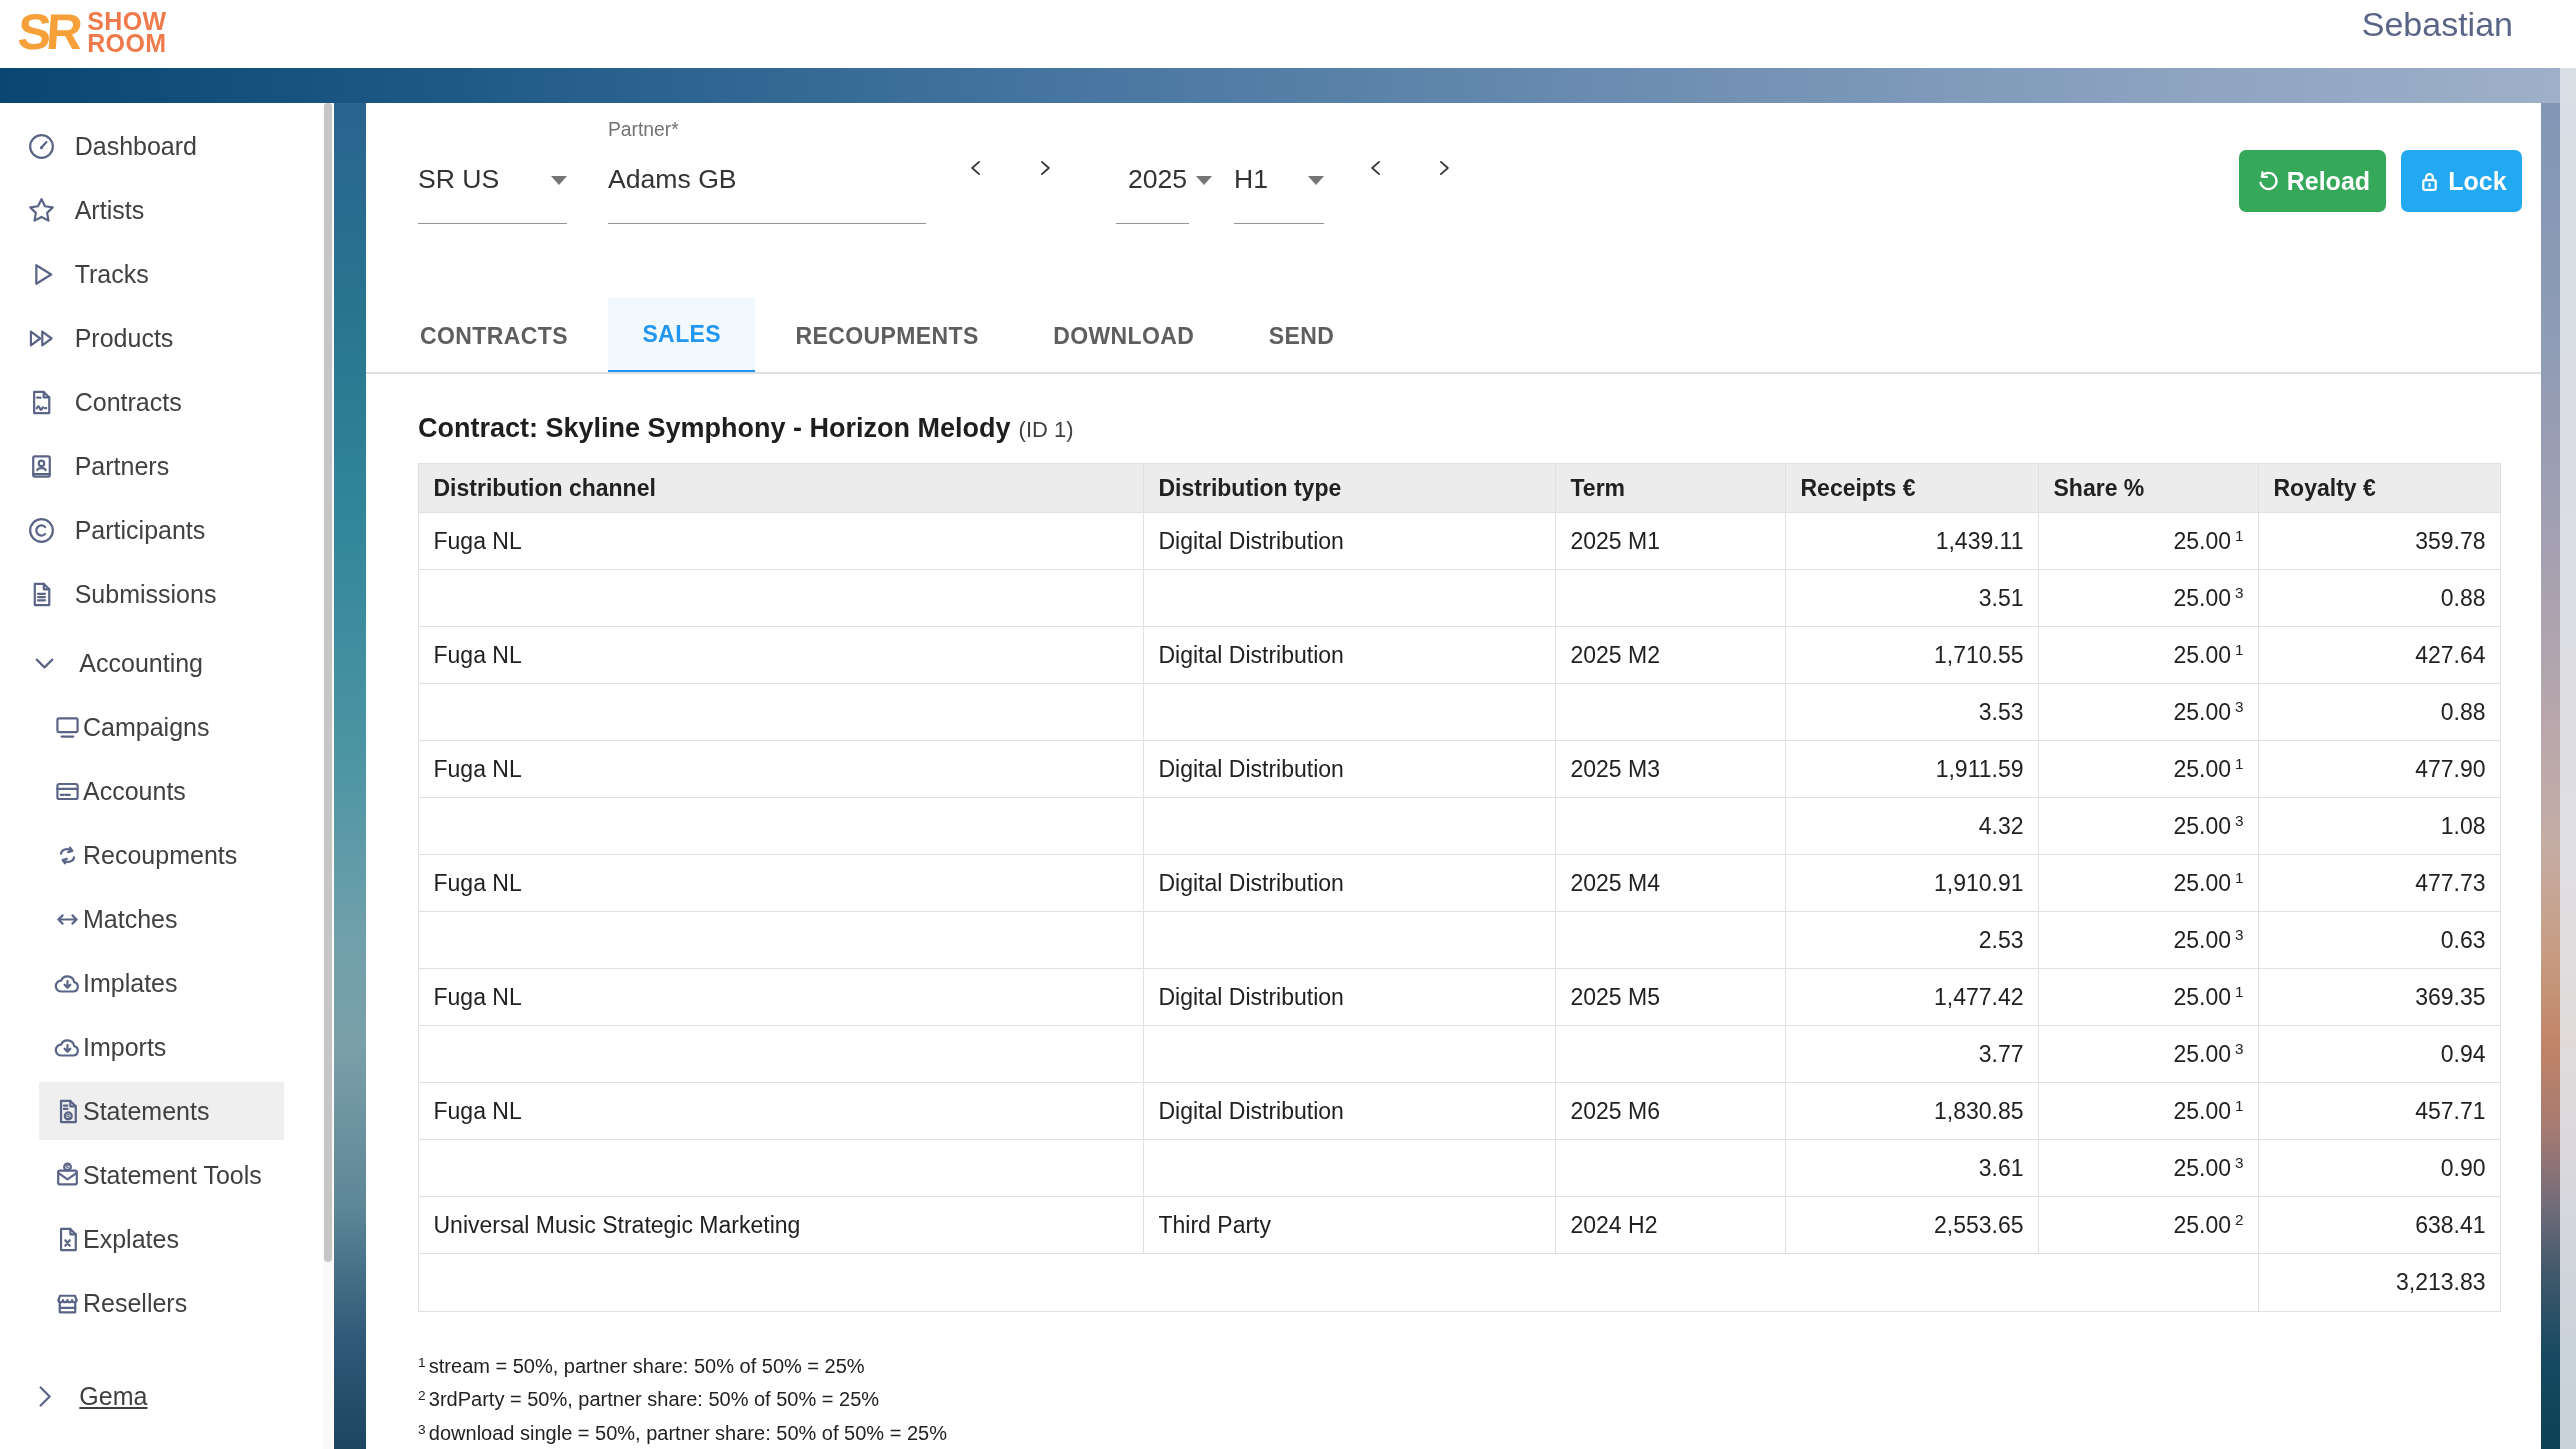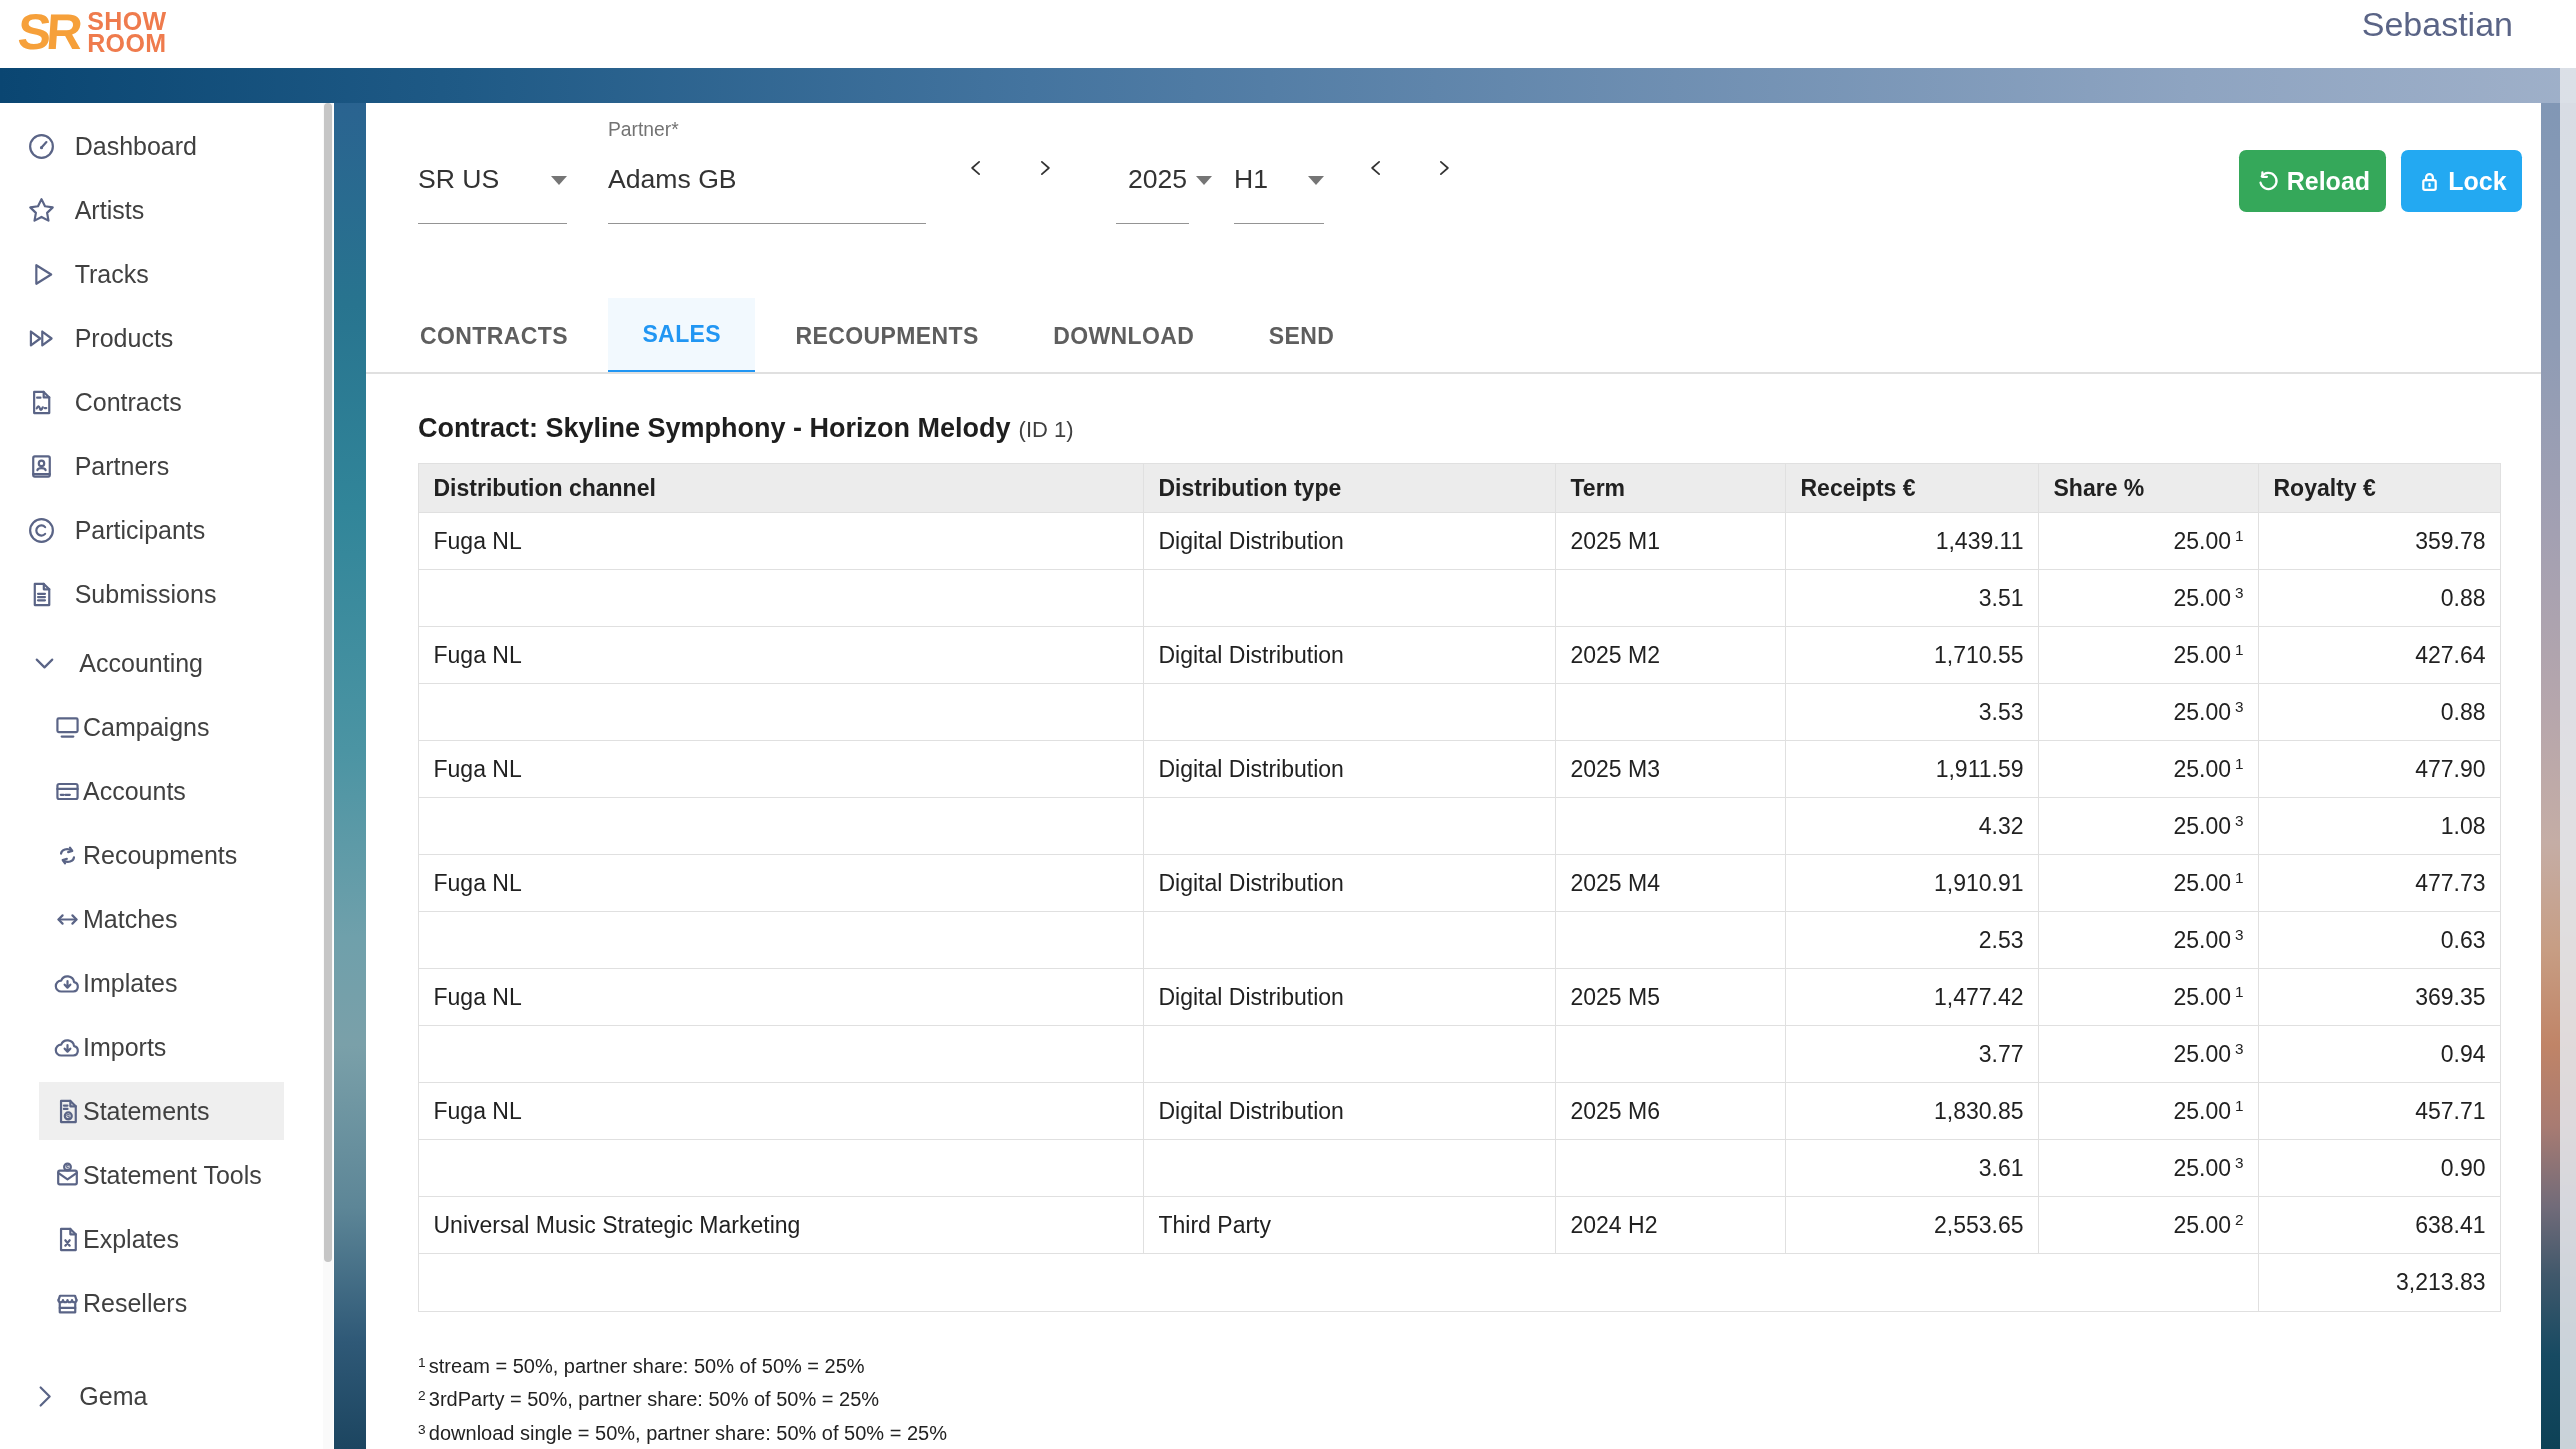--- a/index.html
+++ b/index.html
@@ -36,21 +36,21 @@
   .side-group{padding-left:29px;gap:19.3px;}
   .side-sub{padding-left:52px;}
   .side-sub.selected::before{content:'';position:absolute;left:39px;width:245px;top:3.2px;bottom:3.2px;
     background:#efefef;z-index:0;}
   .side-item>*,.side-sub>*,.side-group>*{position:relative;z-index:1;}
   .sicon{width:31px;height:31px;flex:0 0 31px;}
   .sicon svg{width:31px;height:31px;display:block;stroke:#5A6486;fill:none;
     stroke-width:1.7;stroke-linecap:round;stroke-linejoin:round;}
   .sicon svg .fill{fill:#5A6486;stroke:none;}
   .sicon svg text{fill:#5A6486;stroke:none;font-family:"Liberation Sans",sans-serif;font-weight:bold;}
-  #side-gema{margin-top:29px;}
+  #side-gema{margin-top:29px;text-decoration:underline;}
   #sidebar-scrollbar{position:absolute;right:0.8px;top:0;width:10.5px;height:1346px;background:#fafafa;}
   #sidebar-scrollbar .thumb{position:absolute;left:0.8px;top:0;width:8.9px;height:1159px;
     background:#c6c6c6;border-radius:4.8px;cursor:pointer;}
 
   
   #card{position:absolute;left:366px;top:103px;width:2175px;height:1346px;background:#fff;z-index:2;}
   .fvalue{font-size:26.6px;color:#333;}
   #f-company{left:52px;top:50px;width:149px;height:71px;cursor:pointer;}
   #f-company .fvalue{position:absolute;left:0;top:11.3px;}
   #f-partner{left:242px;top:16px;width:318px;height:105px;cursor:text;}

